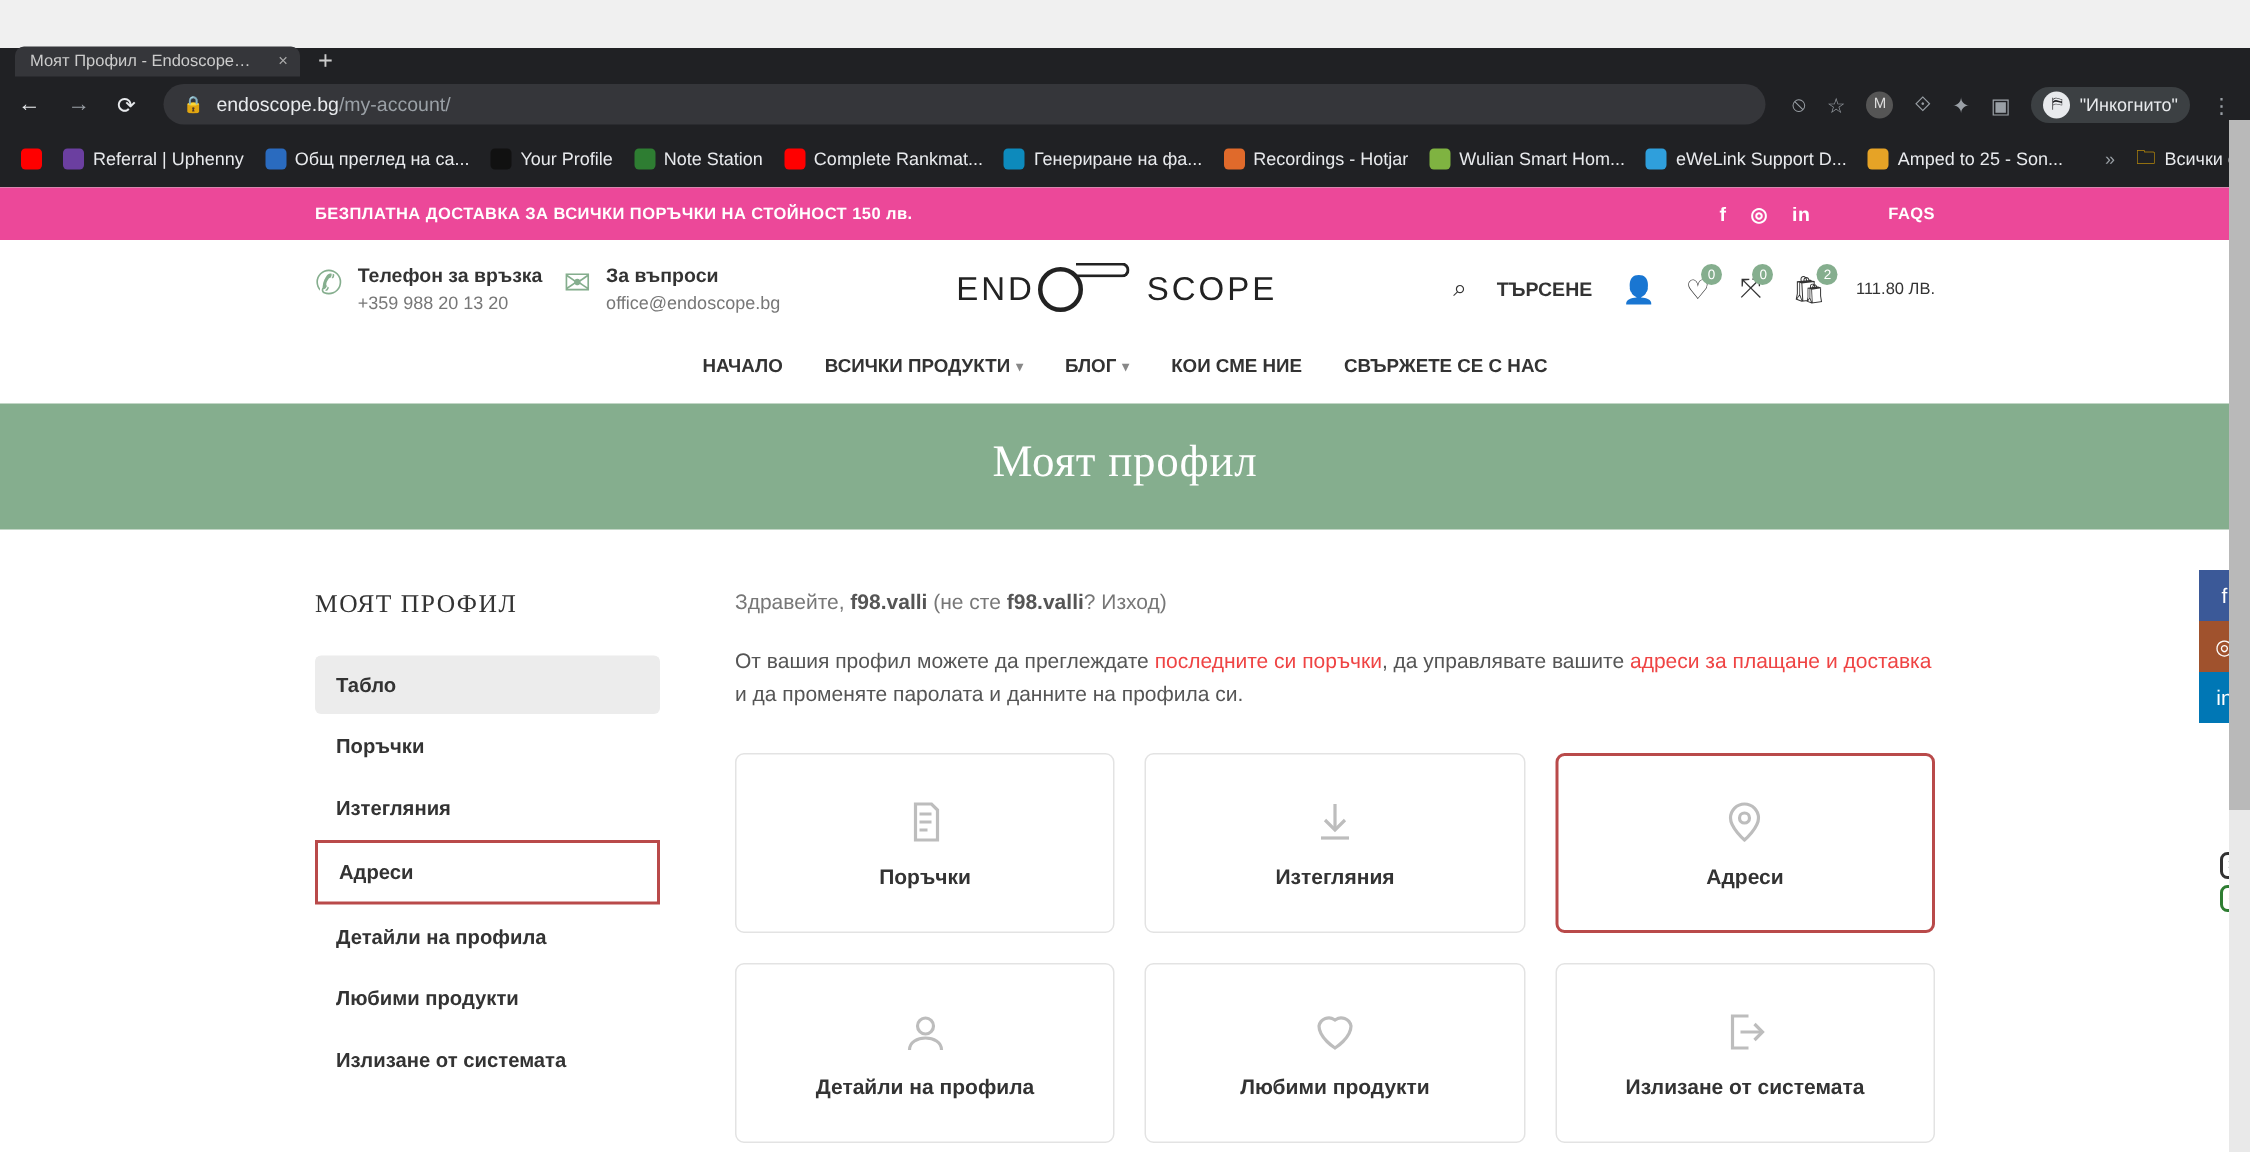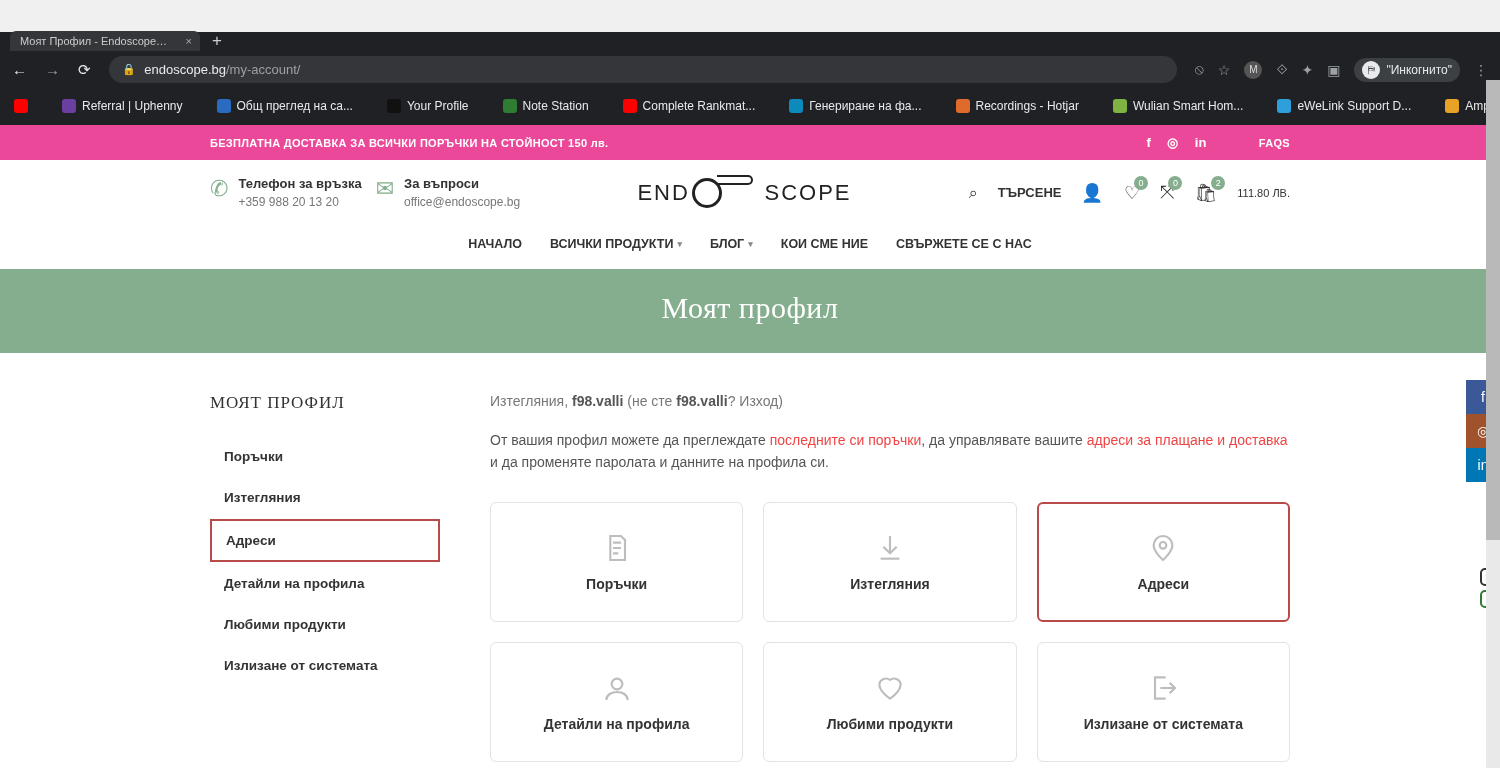--- a/index.html
+++ b/index.html
@@ -15,21 +15,21 @@
   .nav-btn { color:#9aa0a6; font-size:15px; }
   .nav-btn.active { color:#e8eaed; }
   .url-field { flex:1; background:#35363a; border-radius:20px; padding:6px 14px; display:flex; align-items:center; gap:8px; color:#e8eaed; font-size:13px;}
   .url-field .lock { color:#9aa0a6; font-size:11px;}
   .url-host { color:#e8eaed; }
   .url-path { color:#9aa0a6; }
   .addr-right { display:flex; align-items:center; gap:14px; color:#9aa0a6; font-size:14px;}
   .chip { display:flex; align-items:center; gap:6px; background:#3c4043; color:#e8eaed; border-radius:14px; font-size:12px; padding:3px 8px;}
   .avatar-dot { width:18px; height:18px; border-radius:50%; background:#e8eaed; color:#202124; font-size:10px; display:flex; align-items:center; justify-content:center; }
 
-  .bm-bar { display:flex; align-items:center; gap:34px; padding:6px 14px 8px; color:#e8eaed; font-size:12px; white-space:nowrap;}
+  .bm-bar { display:flex; align-items:center; gap:14px; padding:6px 14px 8px; color:#e8eaed; font-size:12px; white-space:nowrap;}
   .bm { display:flex; align-items:center; gap:6px; }
   .bm .fav { width:14px; height:14px; border-radius:3px; background:#555; display:inline-block;}
   .fav.red{background:#f00;} .fav.purple{background:#6b3fa0;} .fav.blue{background:#2a6bbf;} .fav.black{background:#111;}
   .fav.green{background:#2e7d32;} .fav.yt{background:#f00;} .fav.teal{background:#0d8abc;} .fav.orange{background:#e06a2b;}
   .fav.lime{background:#7fb341;} .fav.sky{background:#2f9fdc;} .fav.amber{background:#e6a326;}
   .bm-bar .spacer { flex:1; }
   .bm-bar .chev { color:#9aa0a6; }
   .folder { color:#f4b400; font-size:13px; }
 
   
@@ -231,32 +231,33 @@
   </div>
 
   <div class="hero">
     <h1>Моят профил</h1>
   </div>
 
   <div class="content">
     <div class="side">
       <h2>МОЯТ ПРОФИЛ</h2>
       <div class="side-list">
+        <div class="side-item active">Табло</div>
         <div class="side-item">Поръчки</div>
         <div class="side-item">Изтегляния</div>
         <div class="side-item boxed">Адреси</div>
         <div class="side-item">Детайли на профила</div>
         <div class="side-item">Любими продукти</div>
         <div class="side-item">Излизане от системата</div>
       </div>
     </div>
 
     <div class="main">
       <p class="greet">
-        <span>Изтегляния, </span><b>f98.valli</b><span> (не сте </span><b>f98.valli</b><span>? </span><span>Изход</span><span>)</span>
+        <span>Здравейте, </span><b>f98.valli</b><span> (не сте </span><b>f98.valli</b><span>? </span><span>Изход</span><span>)</span>
       </p>
       <p class="desc">
         <span>От вашия профил можете да преглеждате </span><span class="hl">последните си поръчки</span><span>, да управлявате вашите </span><span class="hl">адреси за плащане и доставка</span><span> и да променяте паролата и данните на профила си.</span>
       </p>
 
       <div class="tiles">
         <div class="tile">
           <svg class="icon-svg" viewBox="0 0 24 24">
               <path d="M7 3h8l3 3v15H7z"></path>
               <path d="M9 8h6M9 12h6M9 16h4"></path>

